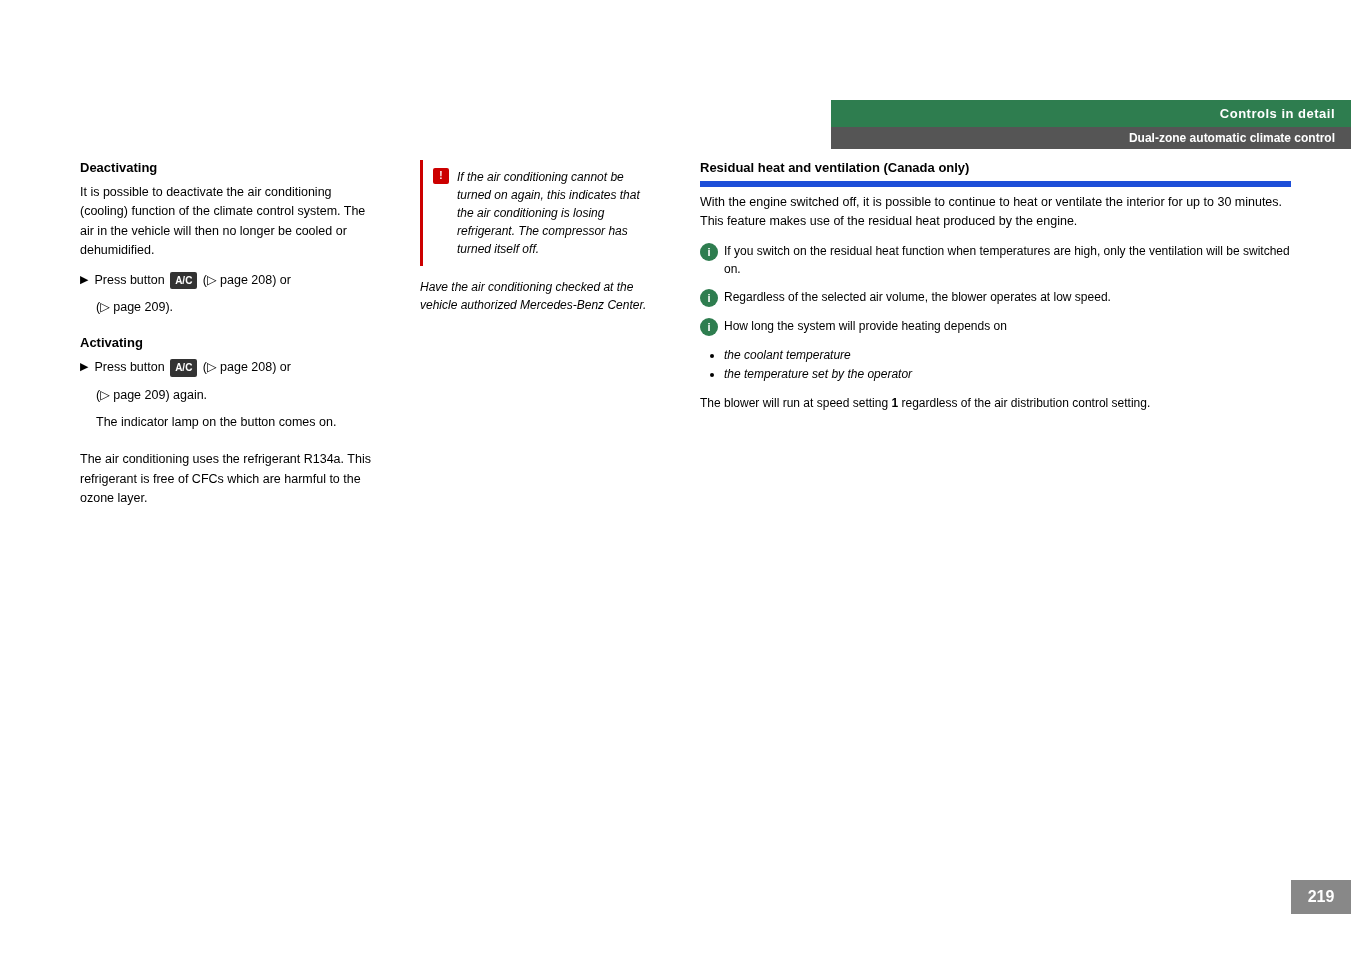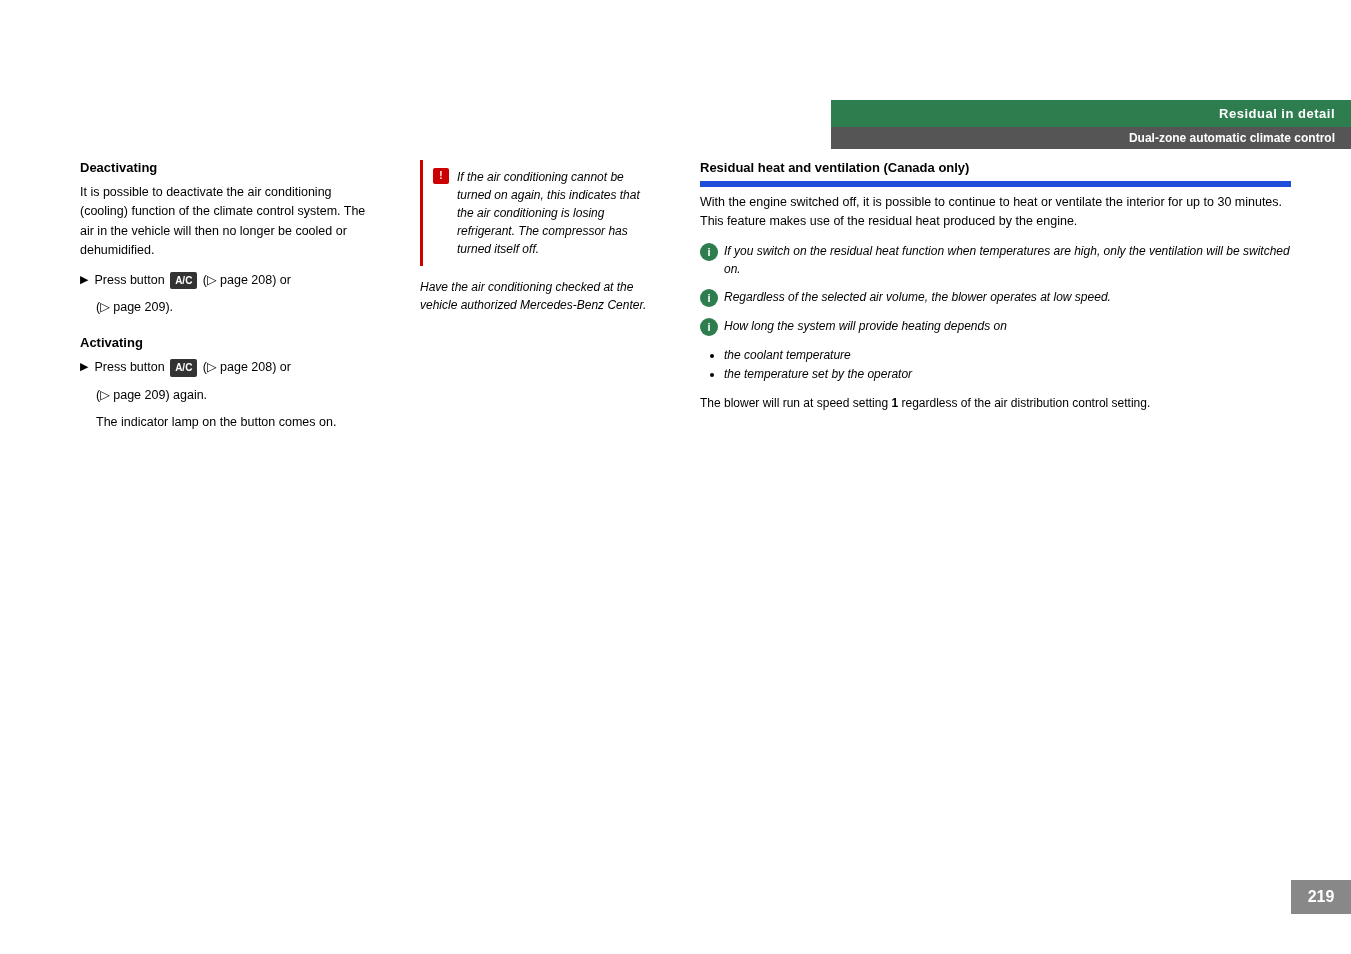--- a/index.html
+++ b/index.html
@@ -186,21 +186,20 @@
       border-radius: 50%;
       background: #2e7d4f;
       color: #fff;
       font-weight: bold;
       font-size: 11px;
       flex-shrink: 0;
       margin-top: 1px;
     }
 
     .info-text {
-      font-style: italic;
       font-size: 12px;
       line-height: 1.5;
     }
 
     
     .section-heading-right {
       font-weight: bold;
       font-size: 13px;
       margin-bottom: 6px;
       padding-bottom: 6px;
@@ -227,21 +226,21 @@
     }
 
     .bold-inline {
       font-weight: bold;
     }
   </style>
 </head>
 <body>
 
 <div class="header-bar">
-  <div class="header-title">Residual in detail</div>
+  <div class="header-title">Controls in detail</div>
   <div class="header-subtitle">Dual-zone automatic climate control</div>
 </div>
 
 <div class="page-number">219</div>
 
 <div class="content">
 
   <div class="col-left">
 
     <div>
@@ -269,20 +268,21 @@
           Press button <span class="ac-badge">A/C</span>
           <span>(▷ page 208) or</span>
         </span>
       </div>
       <div class="sub-note">
         <span>(▷ page 209) again.</span>
       </div>
       <div class="sub-note">The indicator lamp on the button comes on.</div>
     </div>
 
+    <div class="section-text sub-section">The air conditioning uses the refrigerant R134a. This refrigerant is free of CFCs which are harmful to the ozone layer.</div>
   </div>
 
   <div class="col-middle">
     <div class="warning-box">
       <div class="warning-row">
         <span class="warning-icon">!</span>
         <span class="warning-text">If the air conditioning cannot be turned on again, this indicates that the air conditioning is losing refrigerant. The compressor has turned itself off.</span>
       </div>
     </div>
     <div class="warning-text" style="margin-bottom:12px;">Have the air conditioning checked at the vehicle authorized Mercedes-Benz Center.</div>

